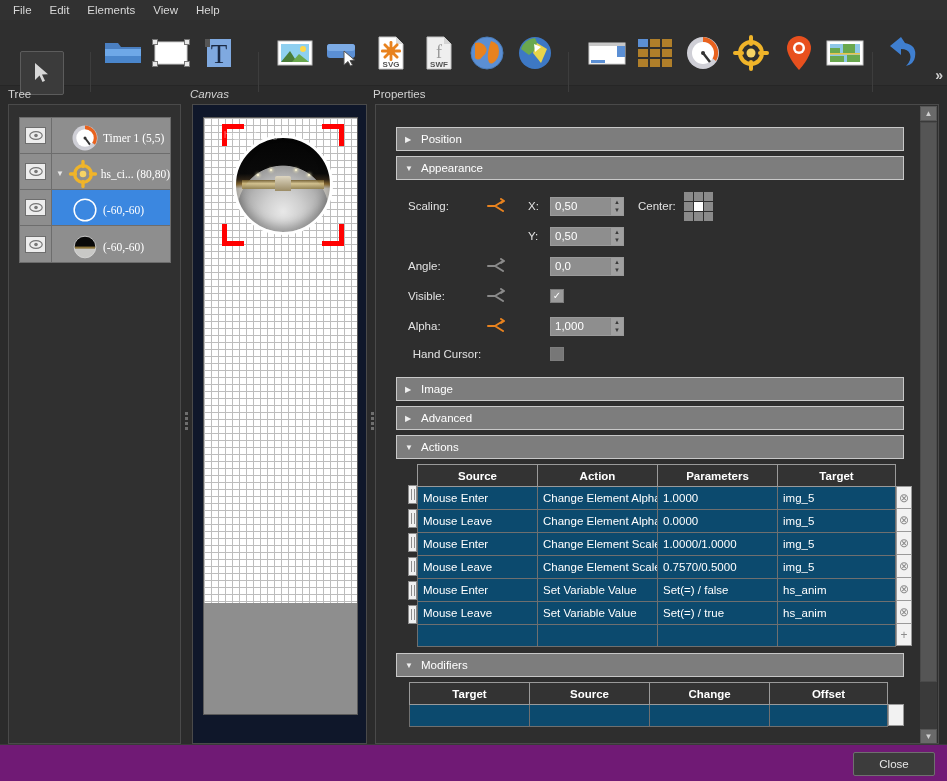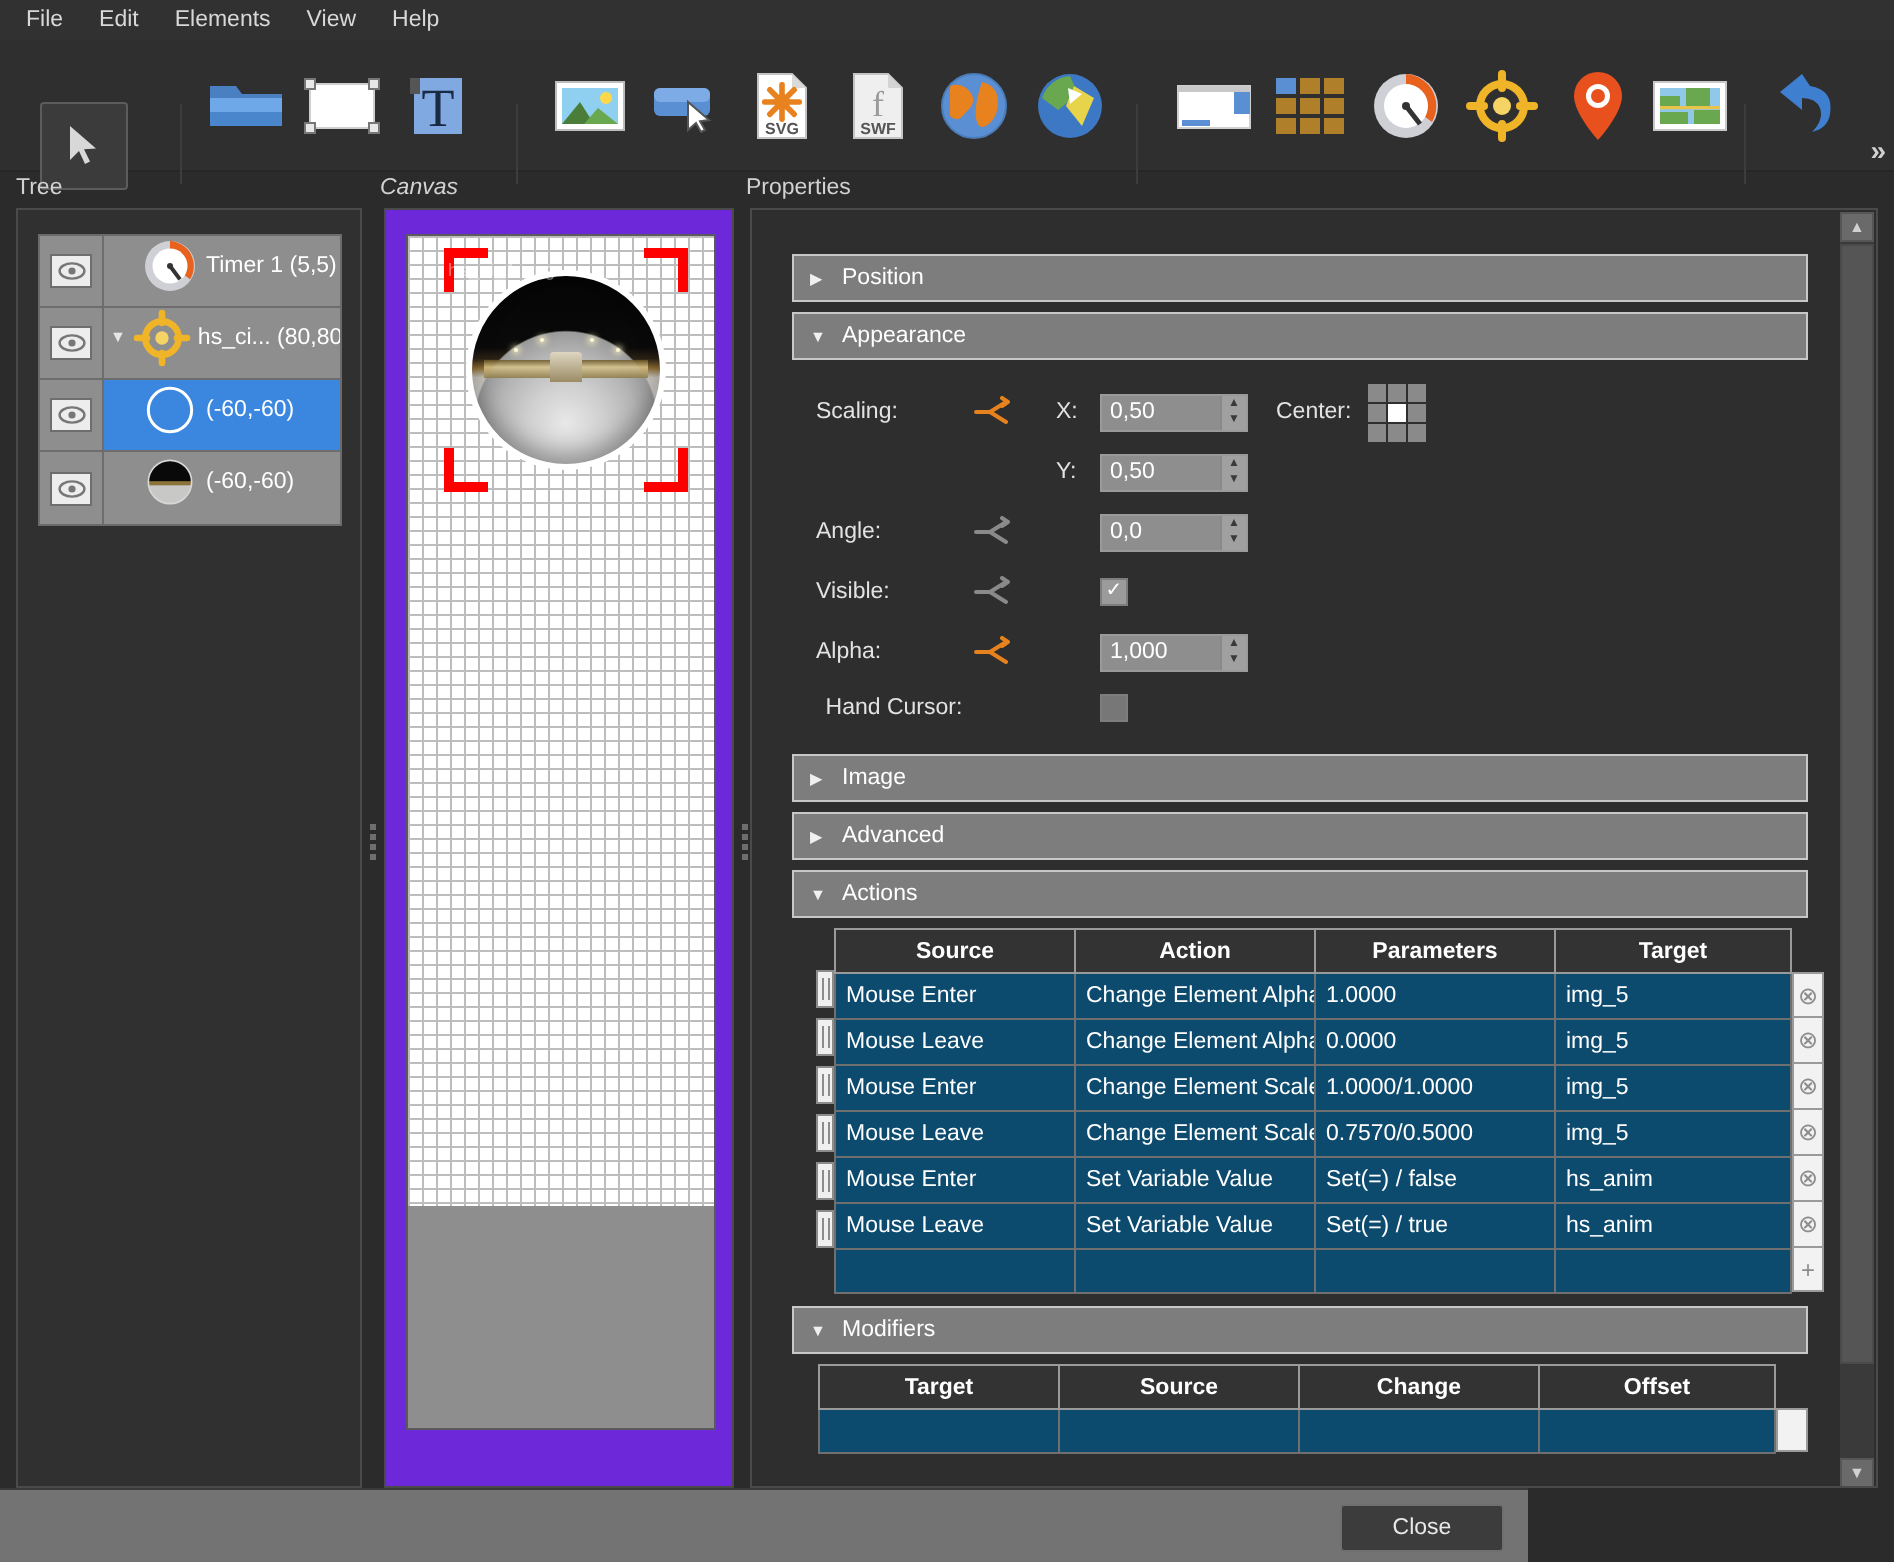--- a/index.html
+++ b/index.html
@@ -74,24 +74,25 @@
   }
   #tree-list {
     position: absolute; left: 10px; top: 12px;
     width: 152px;
     background: #8e8e8e;
     border: 1px solid #6b6b6b;
   }
   .tree-row {
     position: relative;
     height: 36px;
-    display: flex; align-items: flex-start;
+    display: flex; align-items: flex-end;
     border-bottom: 1px solid #6d6d6d;
     background: #8e8e8e;
     cursor: default;
+    font-family: Liberation Serif, serif;
   }
   .tree-row.selected { background: #3b87e0; }
   .tree-row .eyecol {
     width: 32px; height: 100%;
     display: flex; align-items: center; justify-content: center;
     border-right: 1px solid #6d6d6d;
     background: #8e8e8e;
   }
   .tree-row.selected .eyecol { background: #8e8e8e; }
   .eye-btn {
@@ -120,21 +121,21 @@
     justify-content: space-between; padding: 2px 0;
   }
   .splitter i {
     display: block; width: 3px; height: 3px; background: #6e6e6e;
   }
 
   
   #canvas-panel {
     position: absolute; left: 192px; top: 104px;
     width: 175px; height: 640px;
-    background: #6d28d9;
+    background: #0f172a;
     border: 1px solid #4a4a4a;
   }
   #canvas-viewport {
     position: absolute; left: 10px; top: 12px;
     width: 155px; height: 598px;
     overflow: hidden;
     background: #8e8e8e;
     border: 1px solid #5a5a5a;
   }
   #canvas-checker {
@@ -337,22 +338,22 @@
   }
   #props-vthumb {
     position: absolute; left: 0; top: 16px;
     width: 17px; height: 560px;
     background: #555555; border: 1px solid #4a4a4a;
   }
   #vsb-down { position: absolute; left: 0; bottom: 0; }
 
   
   #footer {
-    position: absolute; left: 0; bottom: 0; width: 764px; height: 37px;
-    background: #737373; border-top: 1px solid #3a3a3a;
+    position: absolute; left: 0; bottom: 0; width: 947px; height: 37px;
+    background: #701a75; border-top: 1px solid #3a3a3a;
   }
   #close-button {
     position: absolute; right: 12px; top: 7px;
     width: 82px; height: 24px;
     background: #3c3c3c;
     border: 1px solid #6f6f6f;
     border-radius: 2px;
     color: #e8e8e8; font-size: 11.5px;
     font-family: "Liberation Sans", sans-serif;
     cursor: default;

